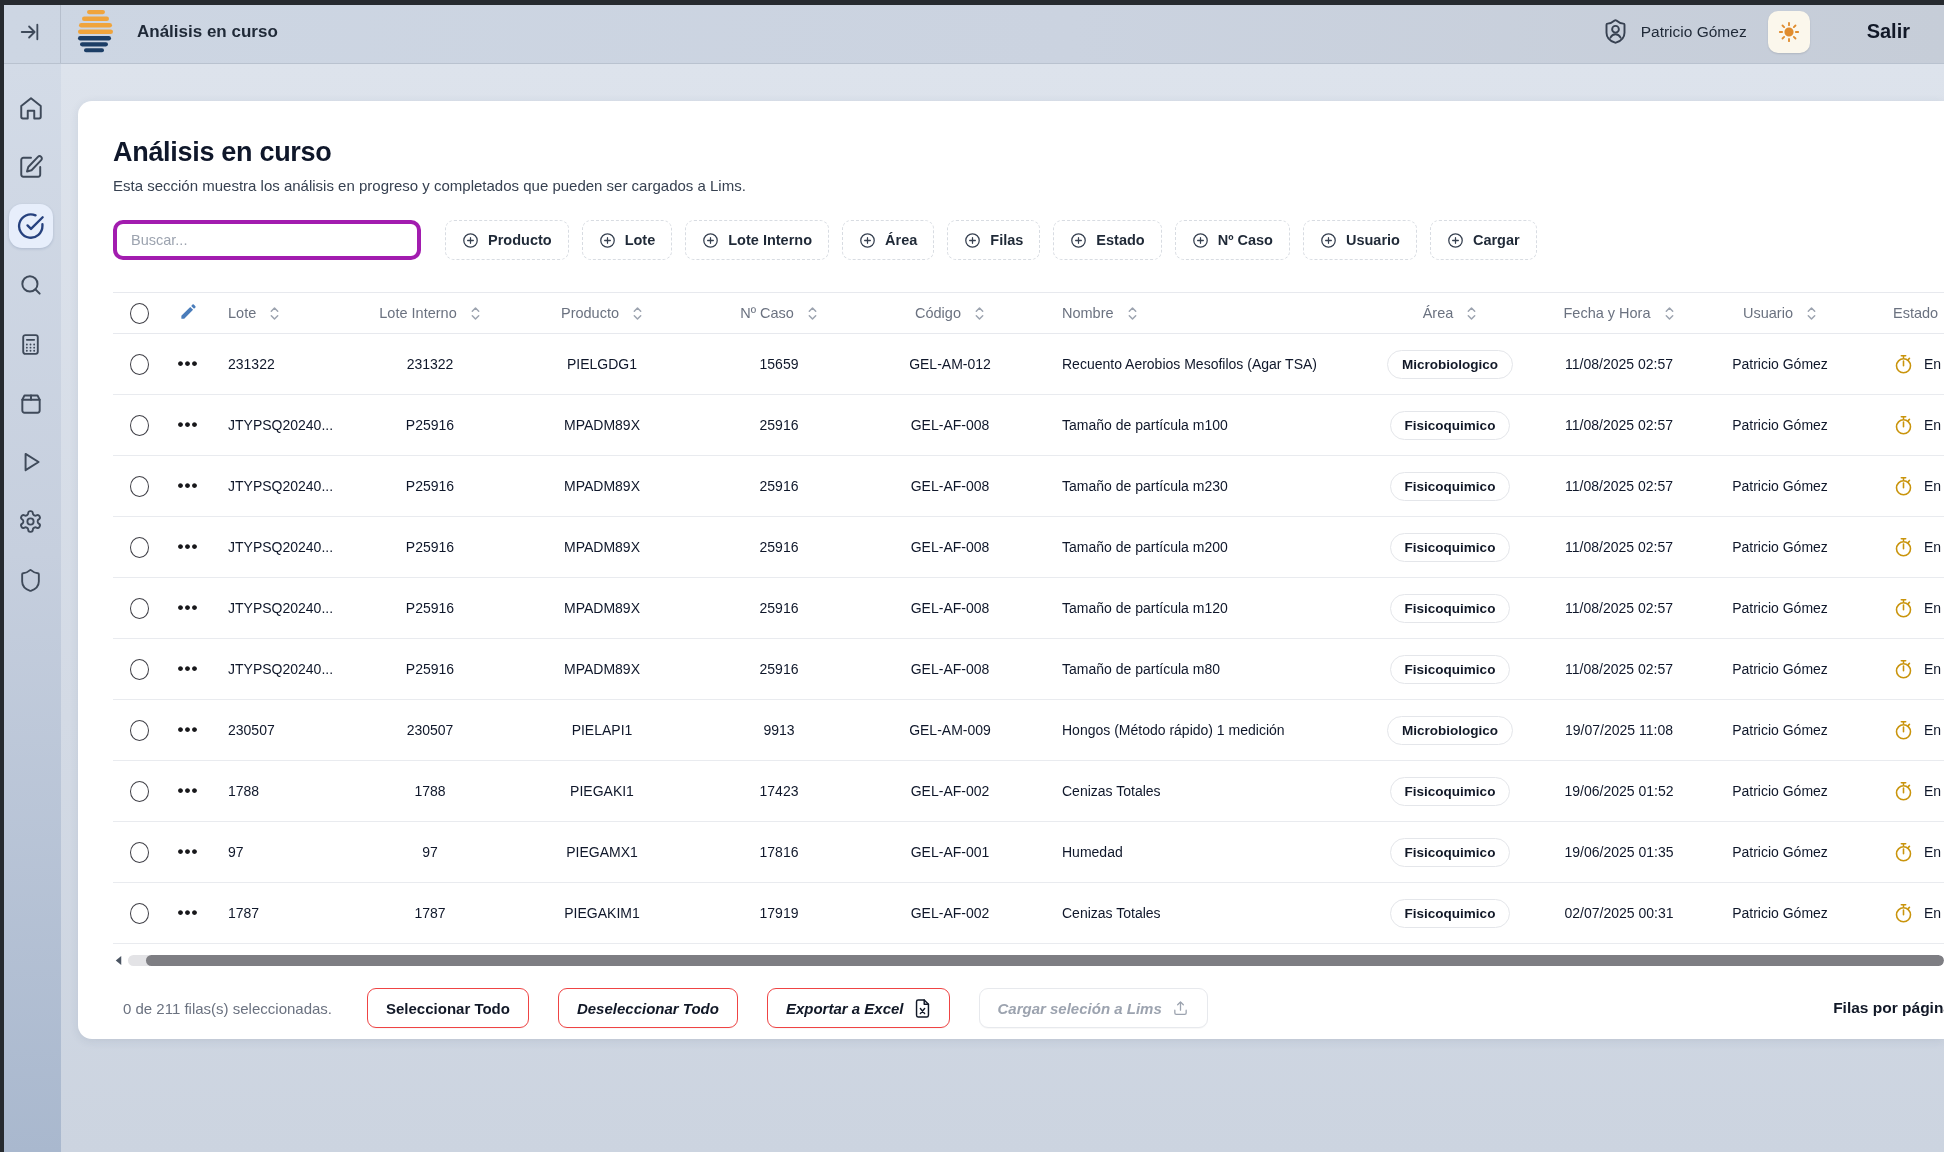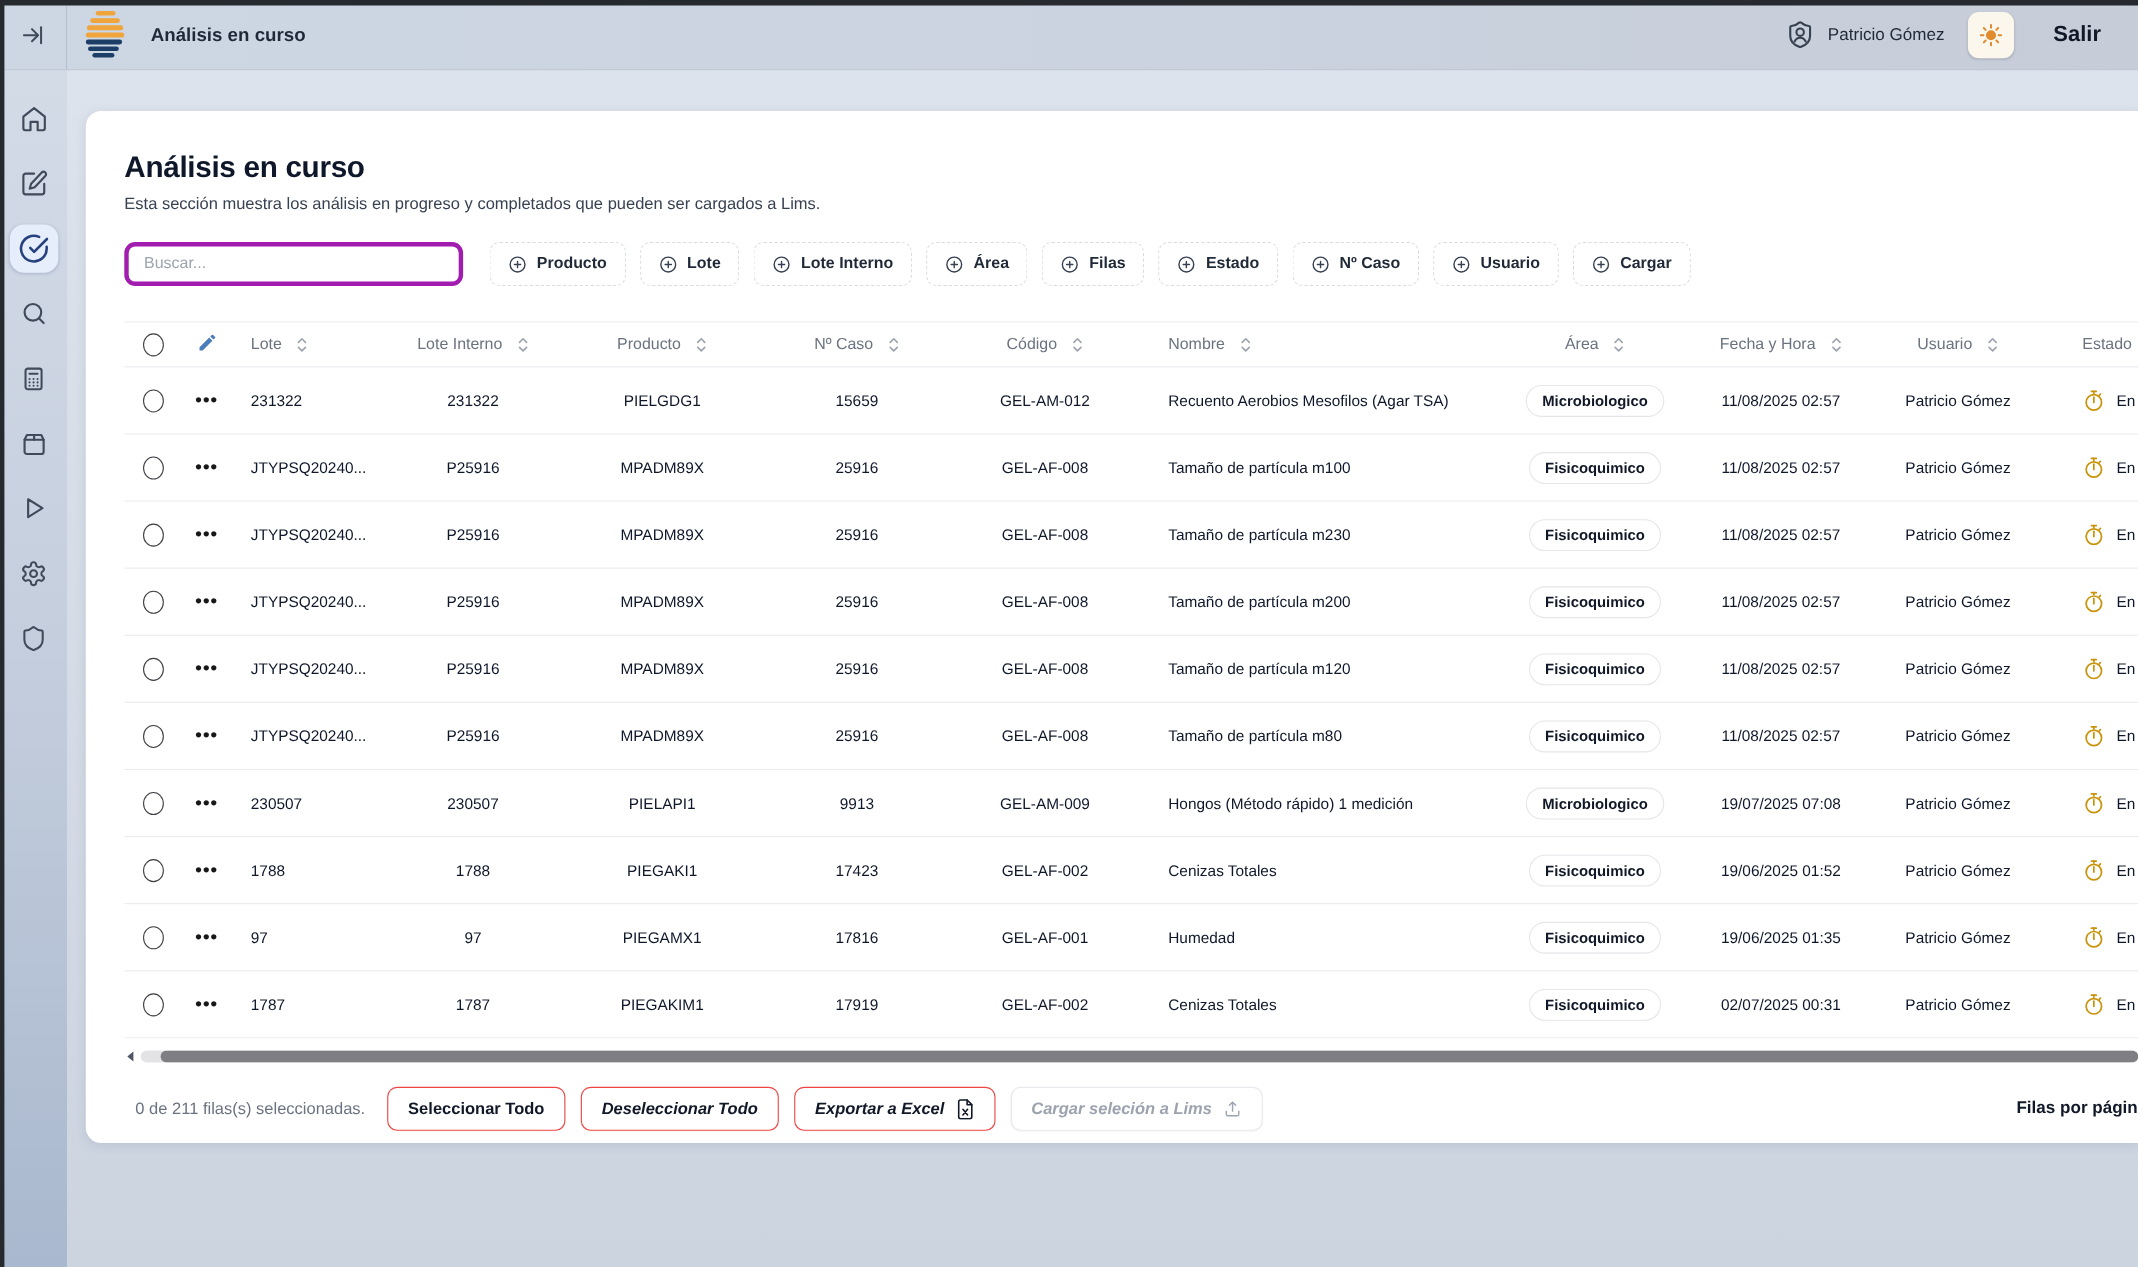--- a/index.html
+++ b/index.html
@@ -14,21 +14,21 @@
 
   
   .topbar { grid-column:1 / 3; display:flex; align-items:center; background:linear-gradient(90deg,#cdd6e3 0%,#cbd3e0 55%,#c6cdd8 100%); border-bottom:1px solid #b9c2cf; padding-right:34px; }
   .collapse-cell { width:61px; height:100%; flex:0 0 61px; display:flex; align-items:center; justify-content:center; border-right:1px solid #b6bfcd; }
   .collapse-cell svg { cursor:pointer; }
   .logo { width:48px; height:50px; margin-left:10px; flex:0 0 auto; }
   .topbar-title { margin-left:18px; font-size:17px; font-weight:700; color:#1f2937; }
   .topbar-right { margin-left:auto; display:flex; align-items:center; }
   .user-name { font-size:15.5px; font-weight:500; color:#1f2937; margin-left:12px; }
   .theme-toggle { width:42px; height:42px; margin-left:21px; border:none; border-radius:10px; background:#fbf7ec; box-shadow:0 1px 2px rgba(0,0,0,.12); display:flex; align-items:center; justify-content:center; cursor:pointer; }
-  .logout { margin-left:36px; font-size:20px; font-weight:700; color:#111827; background:none; border:none; cursor:pointer; font-family:inherit; }
+  .logout { margin-left:57px; font-size:20px; font-weight:700; color:#111827; background:none; border:none; cursor:pointer; font-family:inherit; }
 
   
   .sidebar { background:linear-gradient(180deg,#d3dbe7 0%,#c6cfde 45%,#a9b8ce 100%); display:flex; flex-direction:column; align-items:center; padding-top:22px; gap:15px; }
   .side-item { width:44px; height:44px; display:flex; align-items:center; justify-content:center; border-radius:13px; cursor:pointer; color:#3f4a5a; }
   .side-item.active { background:#e7eefb; box-shadow:0 1px 3px rgba(30,58,110,.18); color:#26417e; }
 
   
   .main { background:linear-gradient(180deg,#dde3ec 0%,#d3dae5 60%,#ccd4e0 100%); overflow:hidden; }
   .card { margin:37px 0 0 17px; width:calc(1944px - 78px); height:938px; background:#ffffff; border-radius:14px 0 0 14px; box-shadow:0 2px 10px rgba(40,60,90,.10); padding:36px 0 0 35px; overflow:hidden; }
 
@@ -60,21 +60,21 @@
   .estado-cell { display:flex; align-items:center; gap:10px; }
   .estado-label { font-size:14px; color:#0f172a; }
 
   
   .hscroll { margin-top:10px; width:calc(1944px - 113px); height:12px; display:flex; align-items:center; gap:4px; }
   .hscroll .arrow { color:#4b5563; flex:0 0 auto; cursor:pointer; }
   .hscroll .track { flex:1; height:11px; background:#e3e3e6; border-radius:6px; overflow:hidden; }
   .hscroll .thumb { width:99%; margin-left:1%; height:100%; background:#7e7e83; border-radius:6px; cursor:grab; }
 
   
-  .tfooter { margin-top:22px; width:calc(1944px - 113px); display:flex; align-items:center; }
+  .tfooter { margin-top:22px; width:calc(1944px - 113px); display:flex; align-items:center;gap:15px; }
   .sel-text { font-size:15px; color:#6b7280; padding-left:10px; }
   .fbtn { display:flex; align-items:center; gap:10px; height:40px; padding:0 18px; background:#fff; border:1px solid #ef4444; border-radius:9px; font-size:15px; font-weight:600; color:#111827; cursor:pointer; font-family:inherit; white-space:nowrap; box-shadow:0 1px 1px rgba(0,0,0,.03); }
   .fbtn + .fbtn { margin-left:14px;font-style:italic; }
   .fbtn.first { margin-left:20px; }
   .fbtn.disabled { color:#9ca3af; border-color:#e7e9ed; cursor:default; }
   .rows-per-page { margin-left:auto; margin-right:-8px; font-size:15.5px; font-weight:600; color:#111827; white-space:nowrap; }
 </style>
 </head>
 <body>
 
@@ -515,21 +515,21 @@
                   <div class="cb"></div>
                 </div>
                 <div class="cell"><span class="dots">•••</span></div>
                 <div class="cell left pad16">230507</div>
                 <div class="cell ">230507</div>
                 <div class="cell ">PIELAPI1</div>
                 <div class="cell ">9913</div>
                 <div class="cell ">GEL-AM-009</div>
                 <div class="cell left pad19">Hongos (Método rápido) 1 medición</div>
                 <div class="cell "><span class="badge">Microbiologico</span></div>
-                <div class="cell ">19/07/2025 07:08</div>
+                <div class="cell ">19/07/2025 11:08</div>
                 <div class="cell ">Patricio Gómez</div>
                 <div class="cell left pad28 estado-cell">
                   <svg width="21" height="21" viewBox="0 0 24 24" fill="none" stroke="#c9940c" stroke-width="1.8" stroke-linecap="round" stroke-linejoin="round">
                     <circle cx="12" cy="13.5" r="8"></circle>
                     <path d="M12 13.5V8"></path>
                     <path d="M9.5 2h5"></path>
                     <path d="M12 2v2"></path>
                     <path d="m17.6 6.2 1.2-1.2"></path>
                   </svg>
                   <span class="estado-label">En curso</span>

